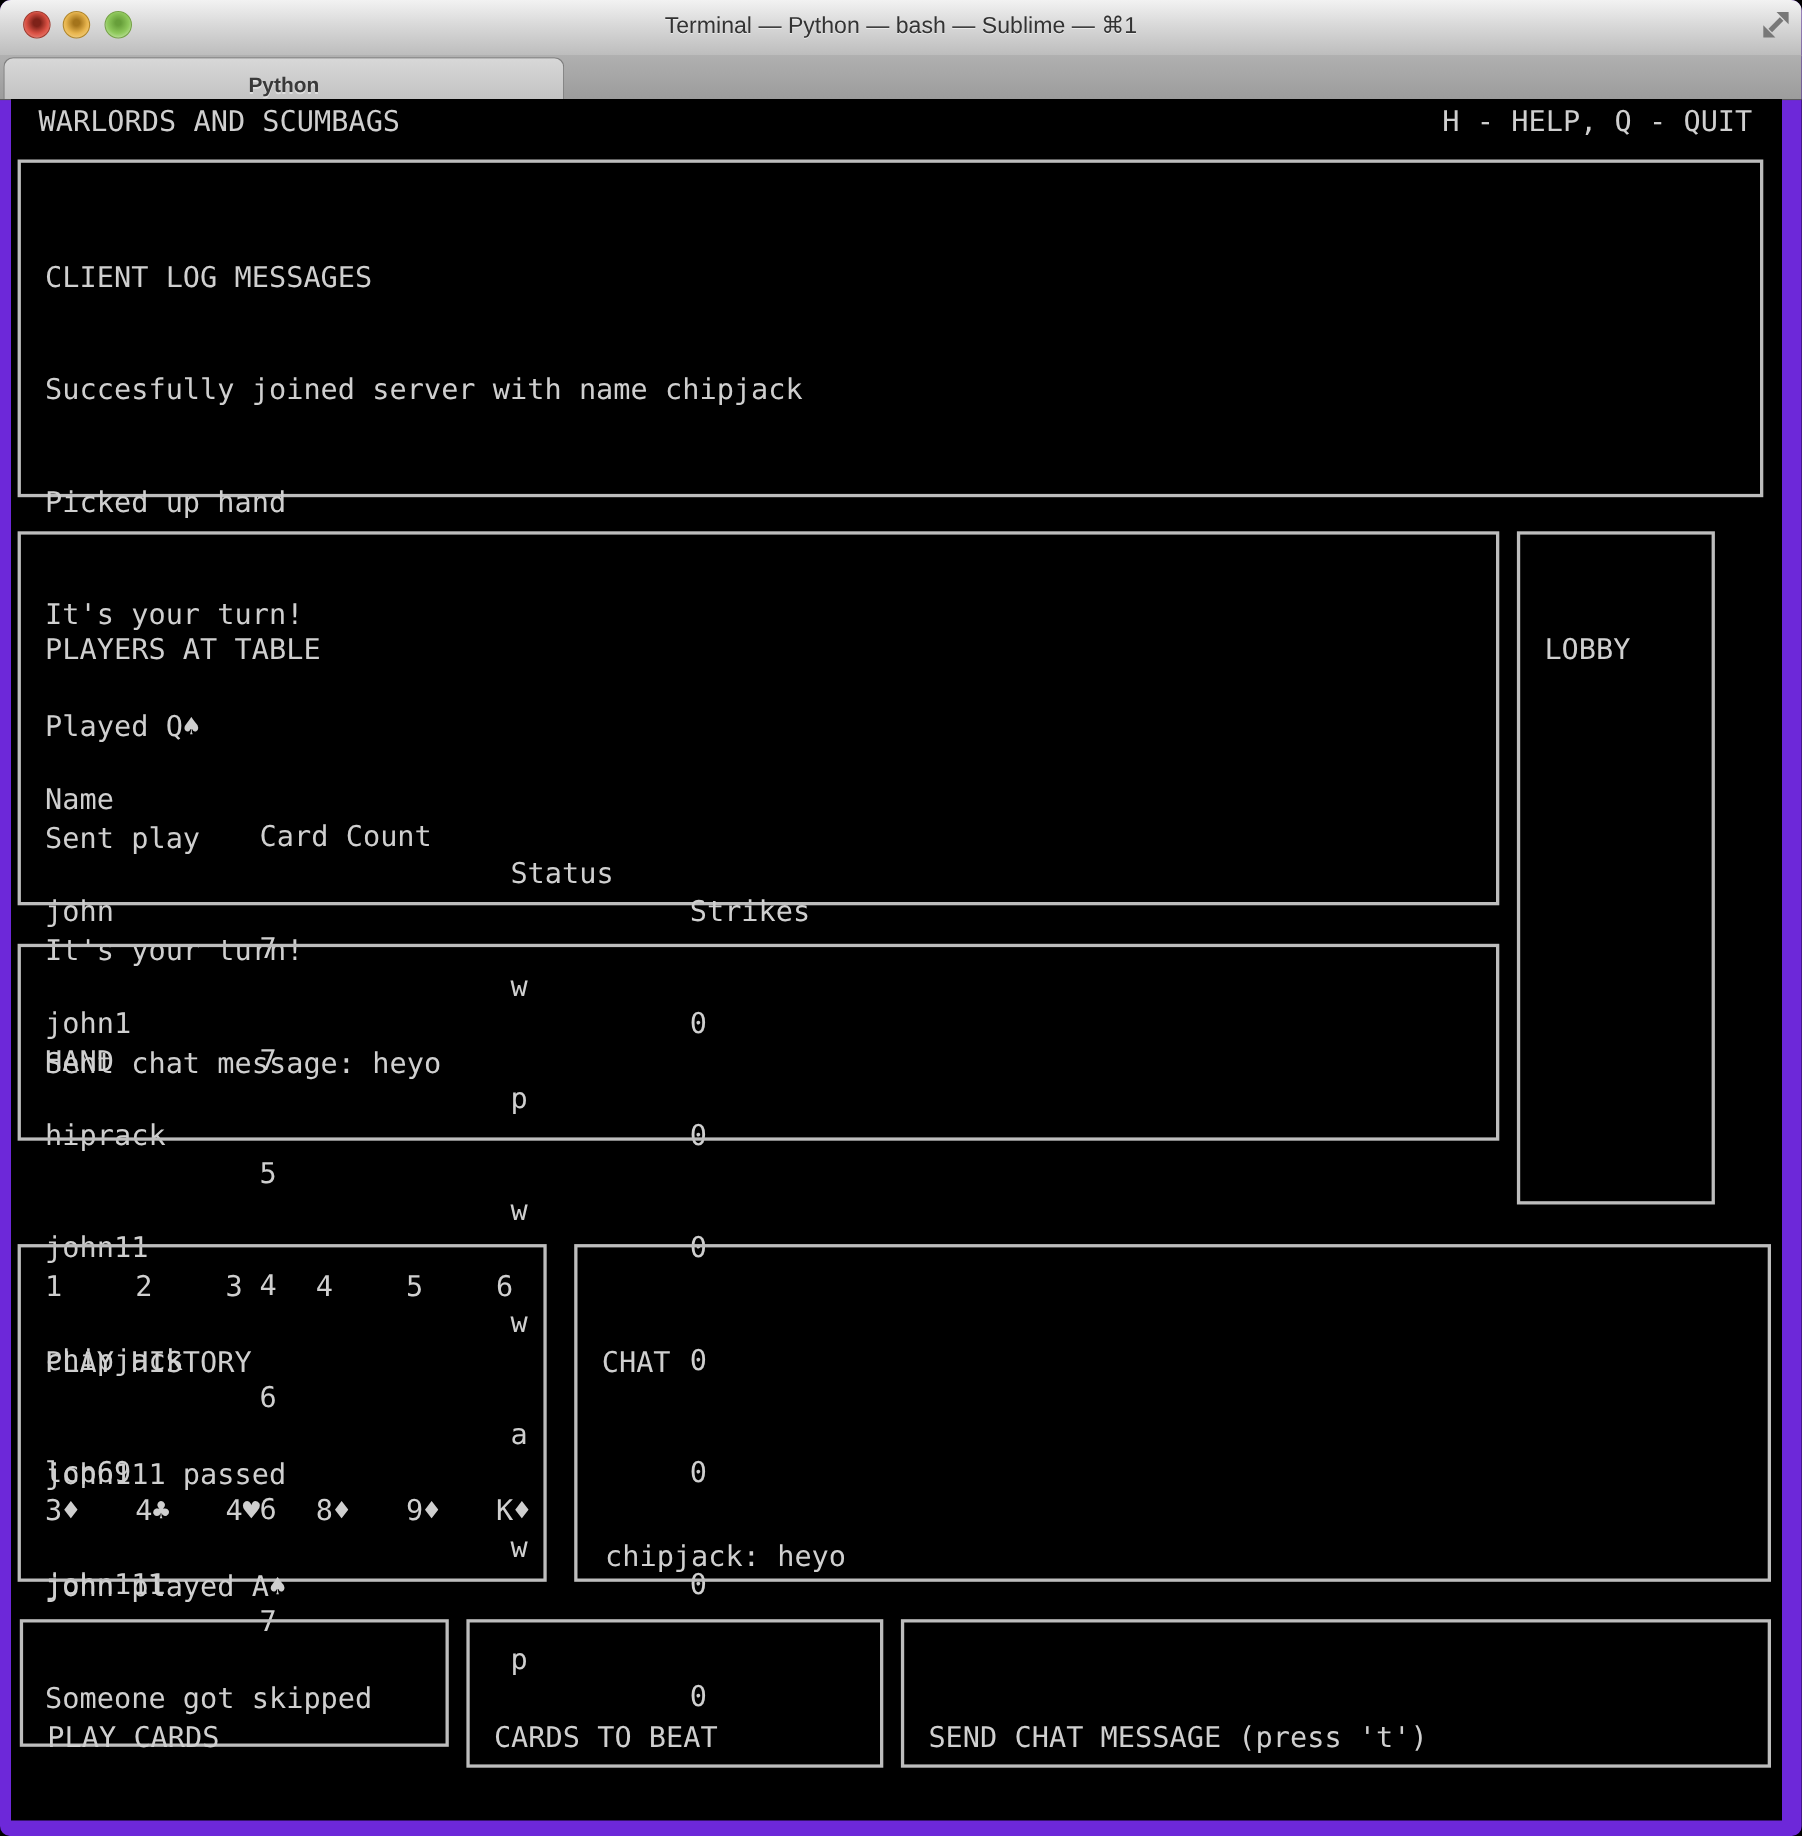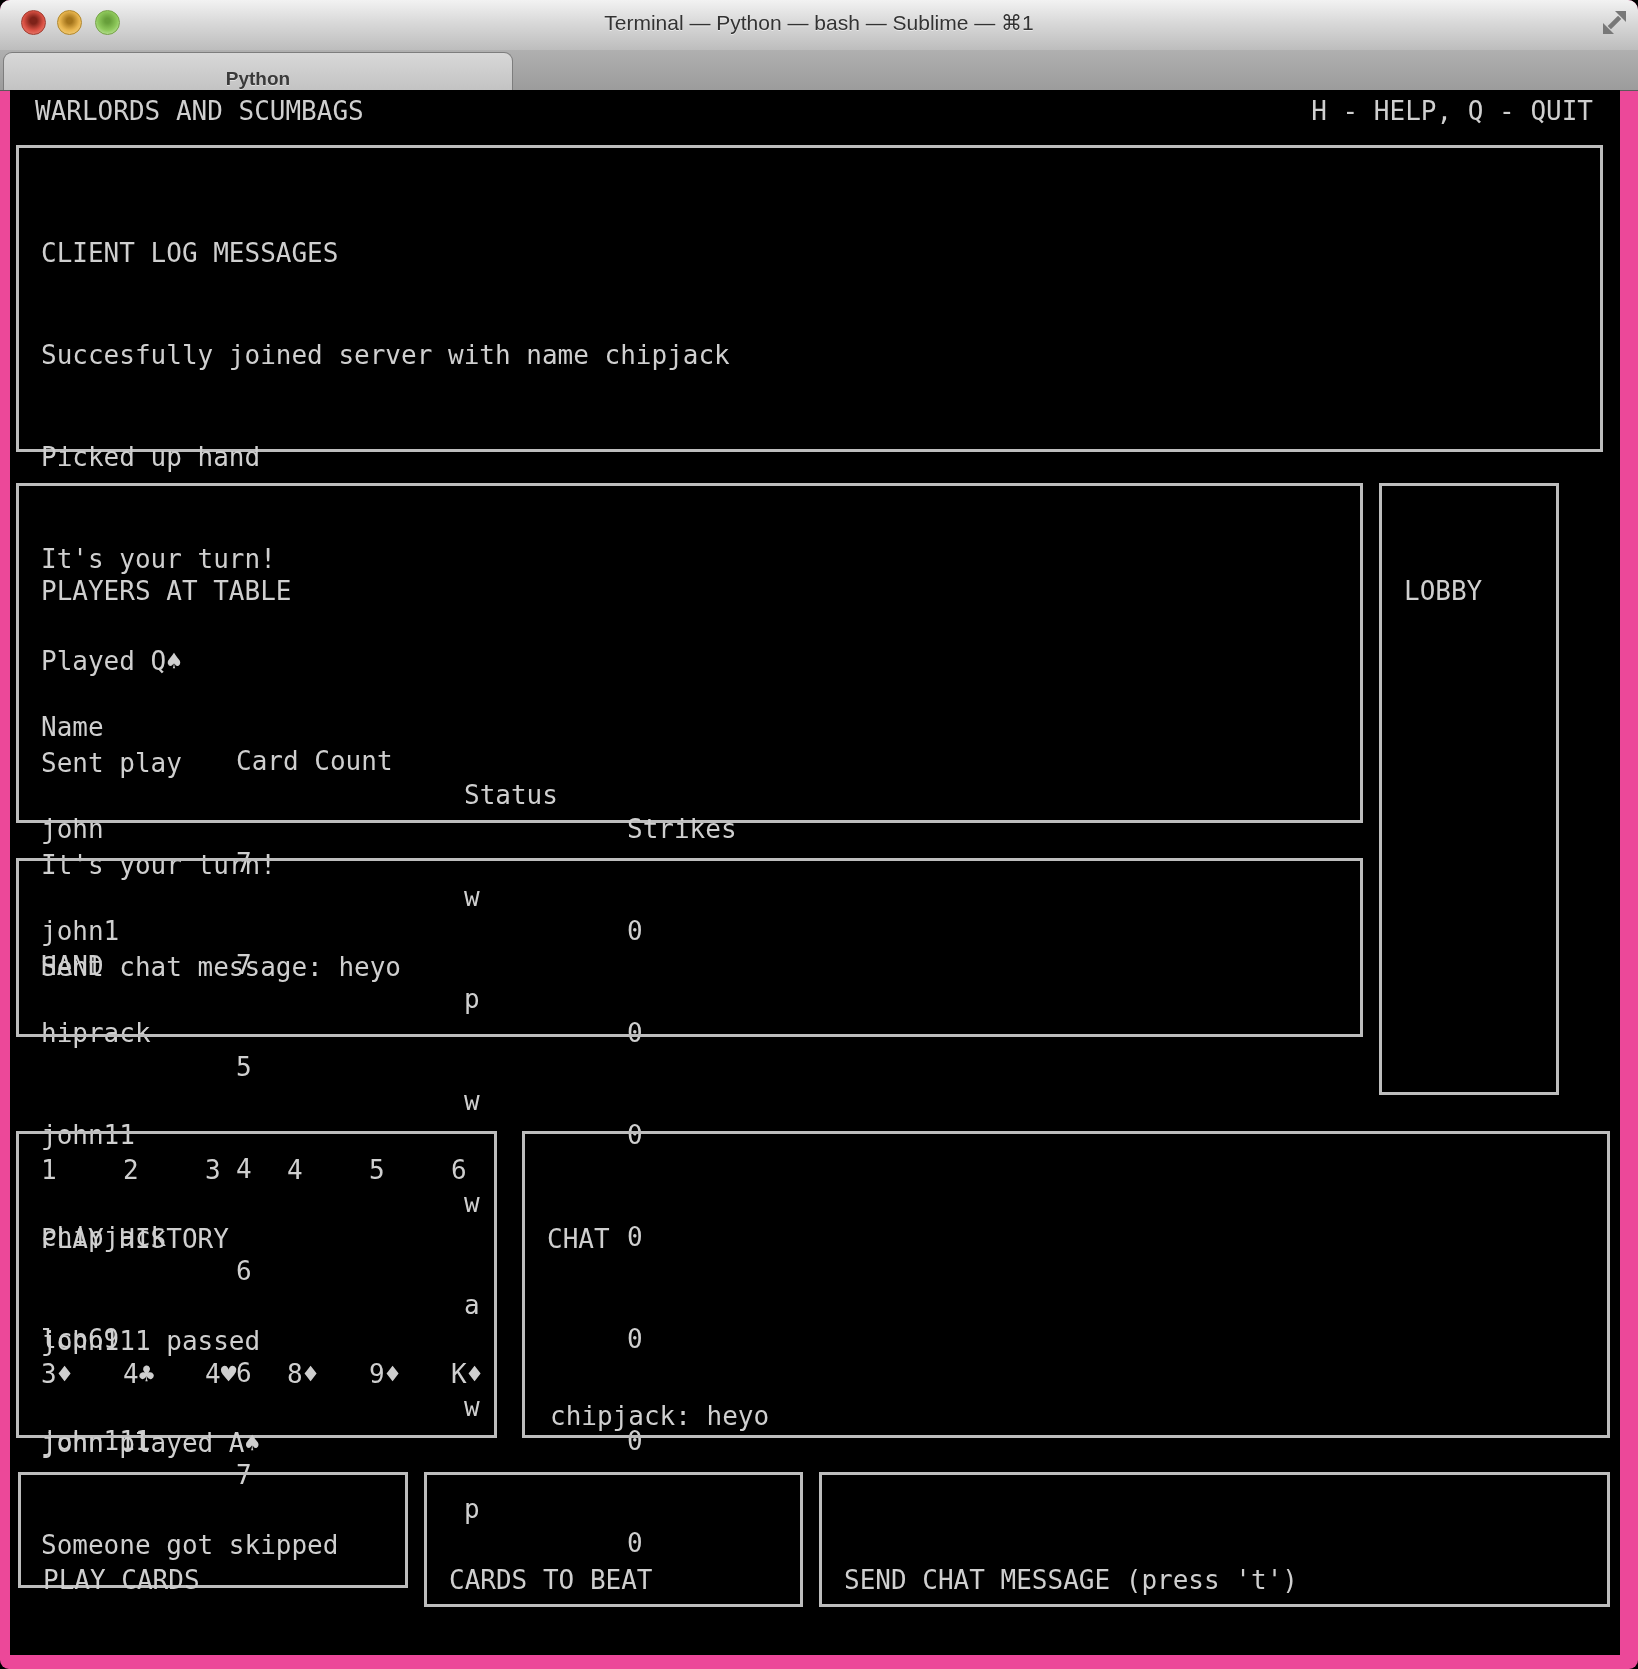--- a/index.html
+++ b/index.html
@@ -1,17 +1,17 @@
 <!DOCTYPE html>
 <html><head>
 <meta charset="utf-8">
 <style>
   html,body{margin:0;padding:0;background:#000;}
   body{width:1638px;height:1669px;position:relative;font-family:"Liberation Sans",sans-serif;}
-  .window{position:absolute;inset:0;background:#ec4899;border-radius:10px 10px 9px 9px;overflow:hidden;padding-left:28px;}
+  .window{position:absolute;inset:0;background:#6d28d9;border-radius:10px 10px 9px 9px;overflow:hidden;padding-left:28px;}
 
   
   .titlebar{position:absolute;left:0;top:0;right:0;height:50px;
     background:linear-gradient(#f2f2f2 0%,#d9d9d9 45%,#bdbdbd 100%);
     border-bottom:1px solid #8e8e8e;}
   .win-title{position:absolute;left:0;right:0;top:11px;text-align:center;
     font-size:21px;color:#333;text-shadow:0 1px 0 rgba(255,255,255,.55);}
   .tl{position:absolute;top:10px;width:25px;height:25px;border-radius:50%;}
   .tl-close{left:21px;background:radial-gradient(circle at 50% 42%,#7e2219 0 19%,#d95043 55%,#f0998c 100%);border:1px solid #a03a2e;box-sizing:border-box;}
   .tl-min{left:57px;background:radial-gradient(circle at 50% 42%,#a4741b 0 16%,#e8b54e 55%,#f7dc9a 100%);border:1px solid #b18629;box-sizing:border-box;}

